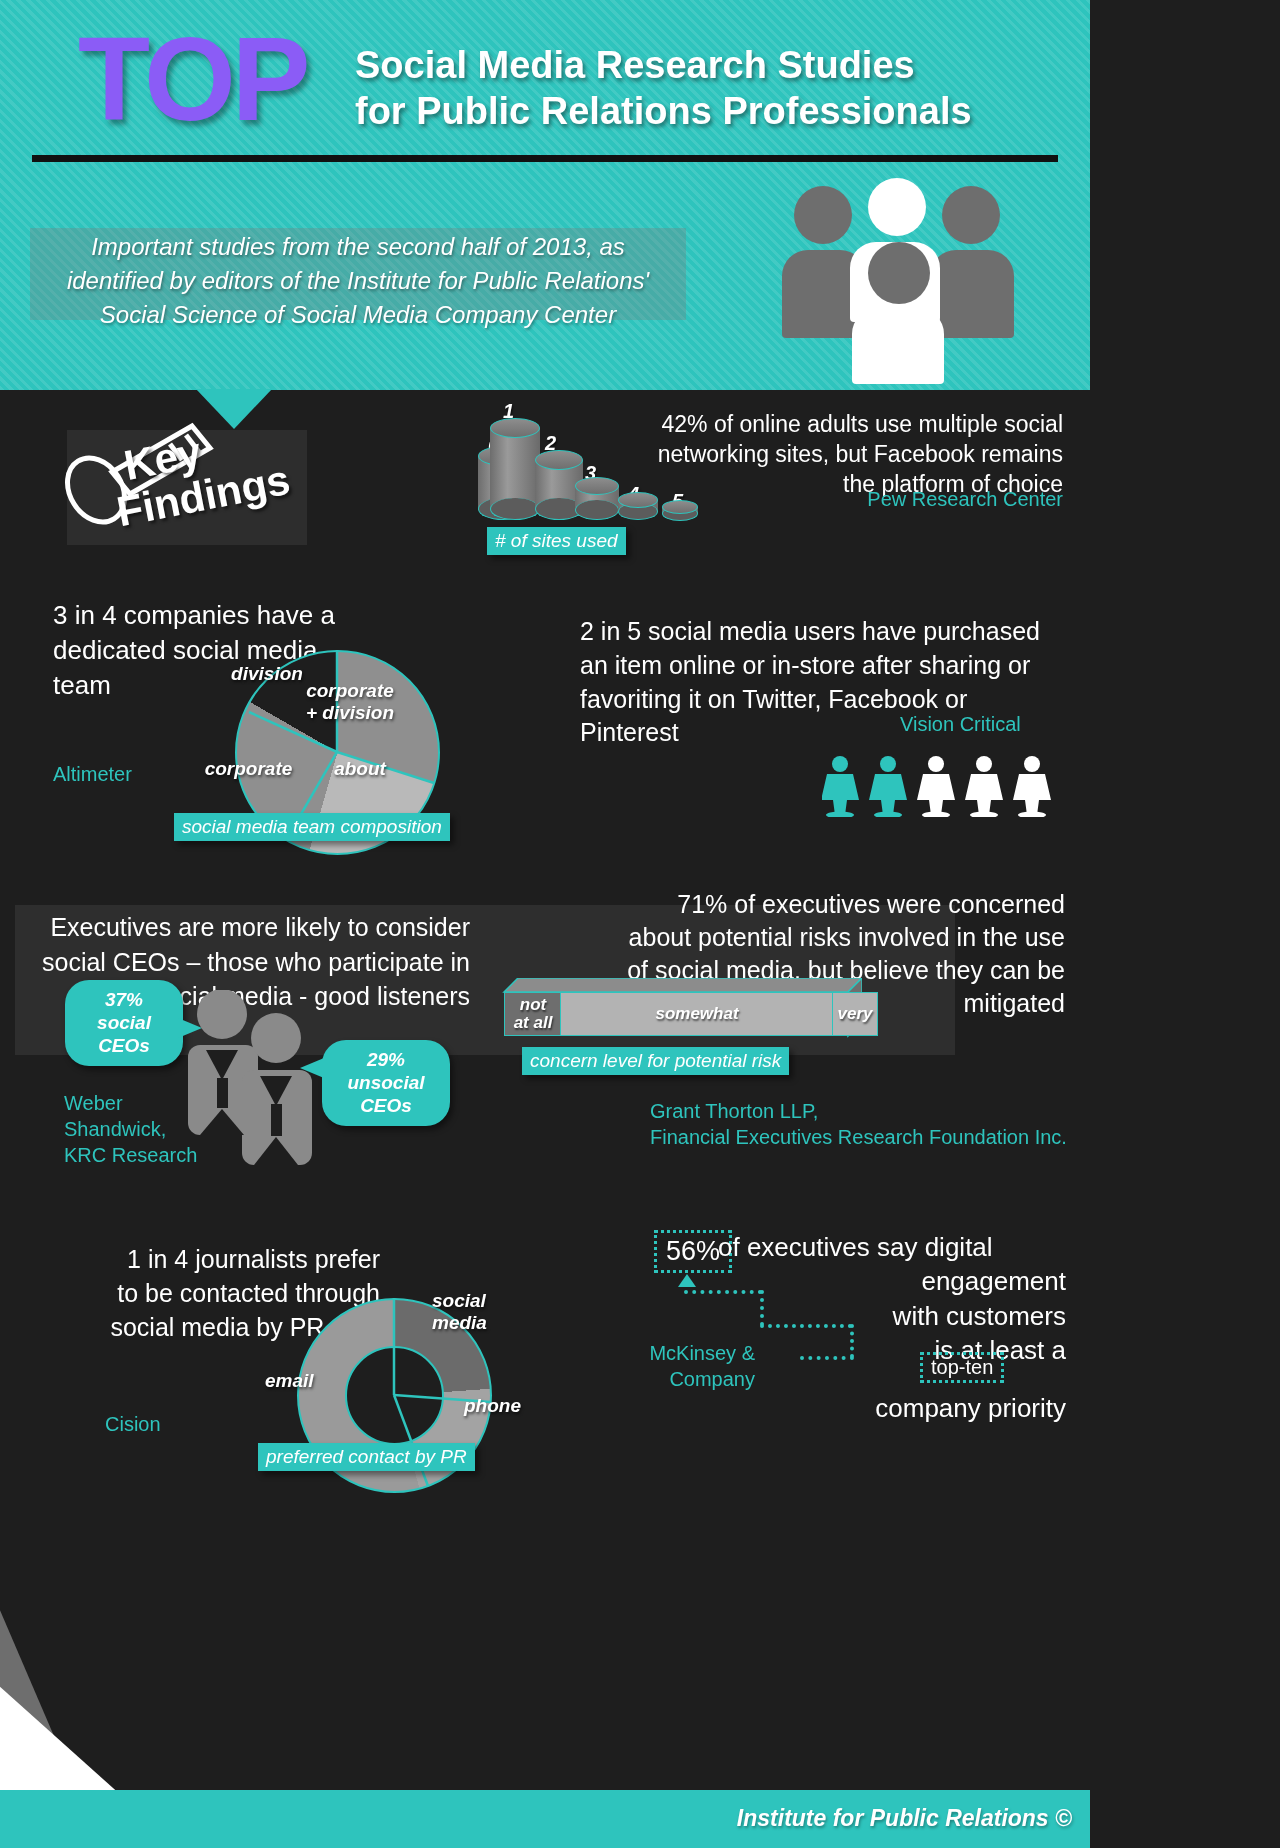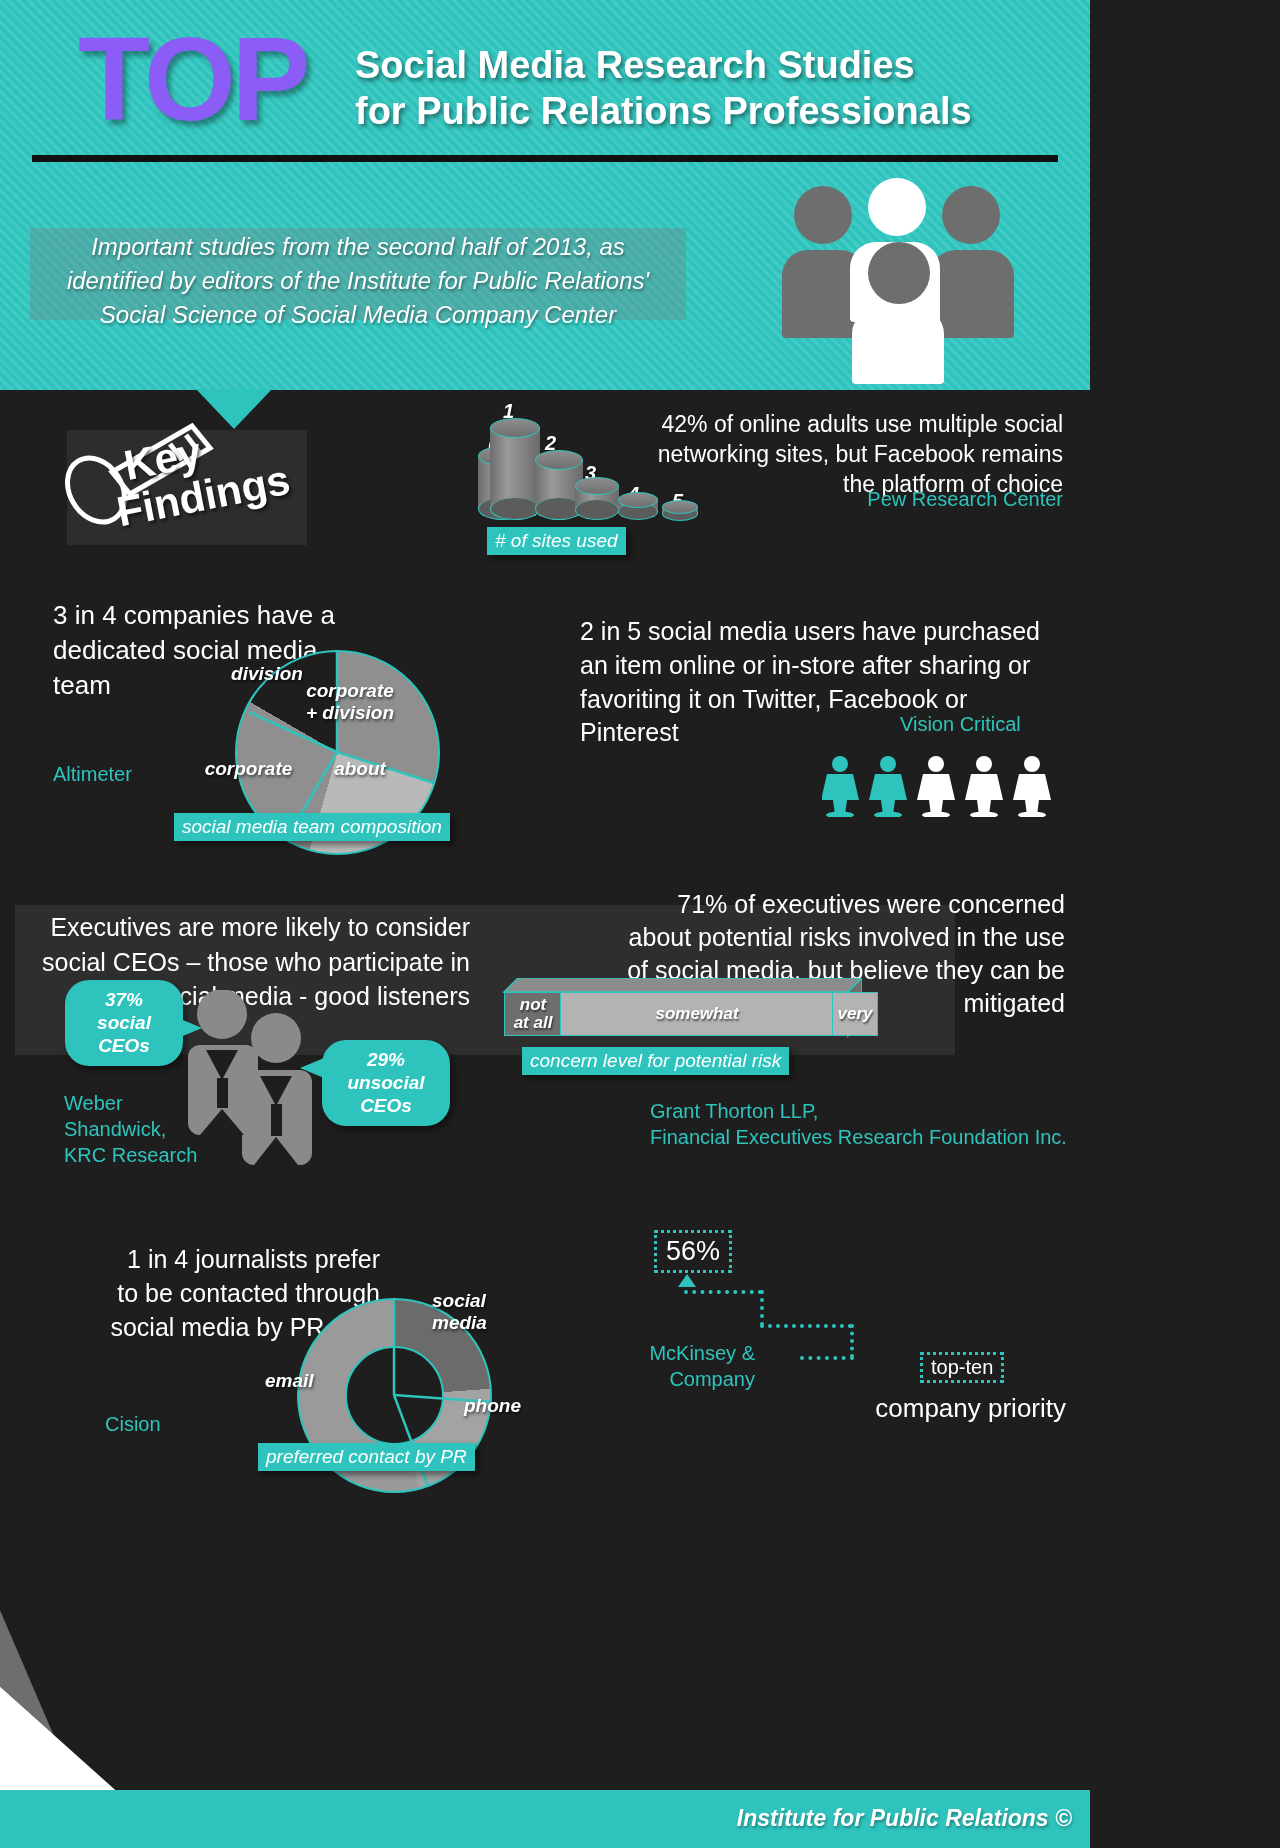--- a/index.html
+++ b/index.html
@@ -391,20 +391,26 @@
   <div class="cap-teal shadowed" style="left:258px; top:1443px;">preferred  contact by PR</div>
 
   <div class="dot-box" style="left:654px; top:1230px;">56%</div>
   <div class="dot-arrow" style="left:678px; top:1274px;"></div>
   <div class="dot-line" style="left:684px; top:1290px; width:78px;"></div>
   <div class="dot-vline" style="left:760px; top:1290px; height:36px;"></div>
   <div class="dot-line" style="left:760px; top:1324px; width:92px;"></div>
   <div class="dot-vline" style="left:850px; top:1324px; height:34px;"></div>
   <div class="dot-line" style="left:800px; top:1356px; width:54px;"></div>
 
+  <div class="fact" style="left:718px; top:1230px; width:348px; font-size:26px; line-height:1.32;">
+    <div style="text-align:left;">of executives say digital</div>
+    <div style="text-align:right;">engagement</div>
+    <div style="text-align:right;">with customers</div>
+    <div style="text-align:right;">is at least a</div>
+  </div>
   <div class="dot-box" style="left:920px; top:1352px; font-size:20px; padding:1px 8px;">top-ten</div>
   <div class="fact" style="left:718px; top:1392px; width:348px; font-size:26px; text-align:right;">company priority</div>
 
   <div class="fact src" style="left:630px; top:1340px; width:125px; text-align:right; line-height:1.3;">
     <div>McKinsey &amp;</div>
     <div>Company</div>
   </div>
 
   <div class="corner-grey"></div>
   <div class="corner-black"></div>

